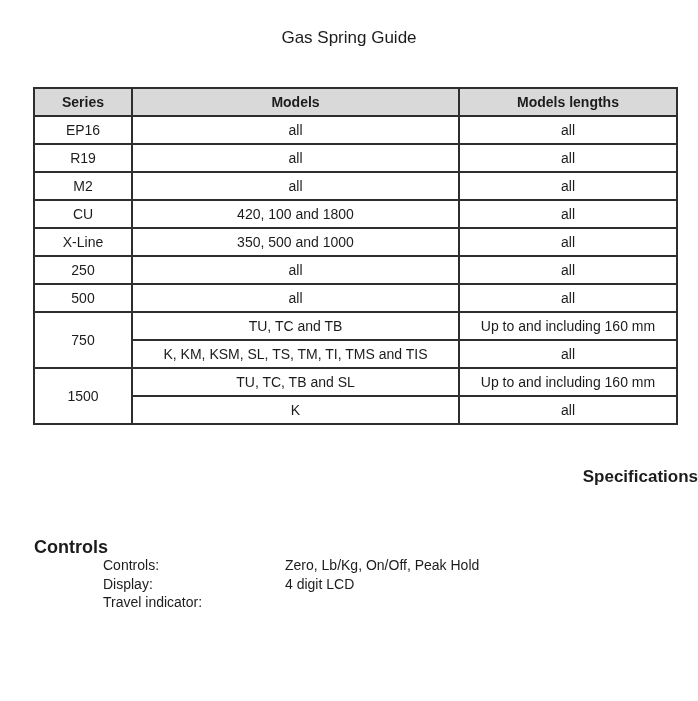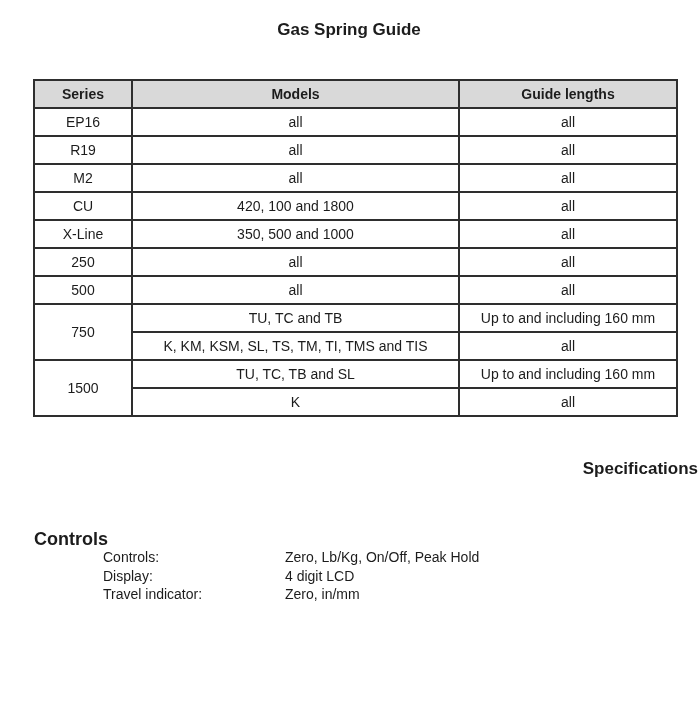--- a/index.html
+++ b/index.html
@@ -5,24 +5,24 @@
   * { margin: 0; padding: 0; box-sizing: border-box; }
   html, body { width: 698px; height: 701px; background: #ffffff; overflow: hidden; }
   body {
     font-family: "Liberation Sans", "DejaVu Sans", sans-serif;
     color: #1c1c1c;
     -webkit-font-smoothing: antialiased;
   }
   .page { width: 698px; height: 701px; position: relative; }
 
   .doc-title {
-    margin-top: 20px;
+    margin-top: 28px;
     text-align: center;
     font-size: 17px;
-    font-weight: bold;
+    font-weight: normal;
     line-height: 20px;
   }
   .intro {
     margin: 23px 0 0 33px;
     width: 625px;
     font-size: 14px;
     line-height: 17.5px;
   }
 
   table.spring-table {
@@ -81,21 +81,21 @@
   <table class="spring-table">
     <colgroup>
       <col class="c-series">
       <col class="c-models">
       <col class="c-stroke">
     </colgroup>
     <thead>
       <tr id="head-row">
           <th>Series</th>
           <th>Models</th>
-          <th>Guide lengths</th>
+          <th>Models lengths</th>
         </tr>
     </thead>
     <tbody id="table-body">
         <tr>
           <td rowspan="1">EP16</td>
           <td>all</td>
           <td>all</td>
         </tr>
         <tr>
           <td rowspan="1">R19</td>
@@ -156,18 +156,17 @@
         <div class="spec-row">
           <span class="spec-label">Controls:</span>
           <span class="spec-value">Zero, Lb/Kg, On/Off, Peak Hold</span>
         </div>
         <div class="spec-row">
           <span class="spec-label">Display:</span>
           <span class="spec-value">4 digit LCD</span>
         </div>
         <div class="spec-row">
           <span class="spec-label">Travel indicator:</span>
-          <span class="spec-value">Zero, in/mm</span>
         </div>
       </div>
   </div>
 
 </div>
 
 </body></html>

